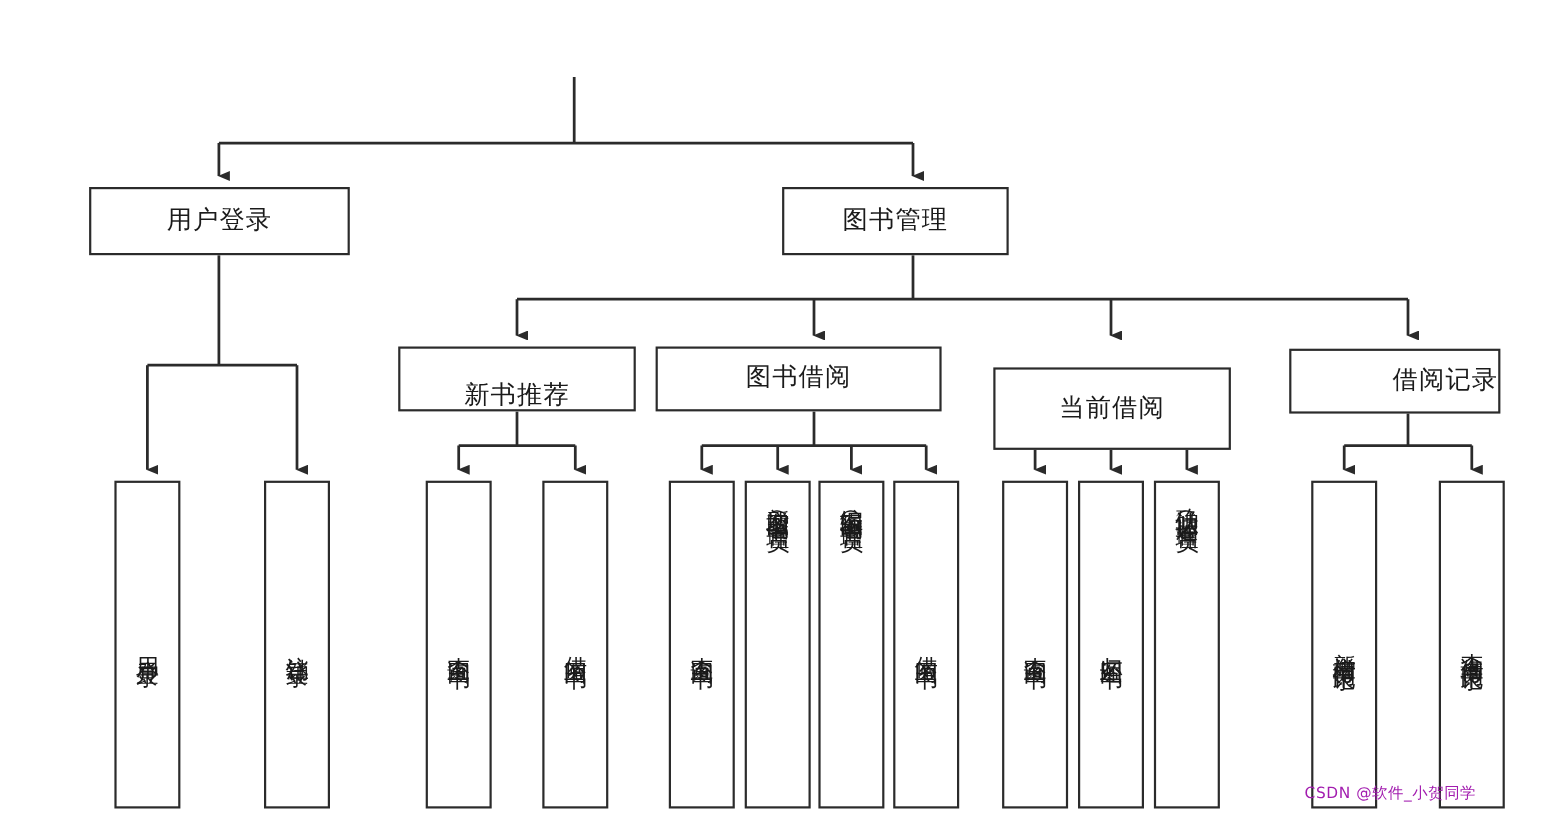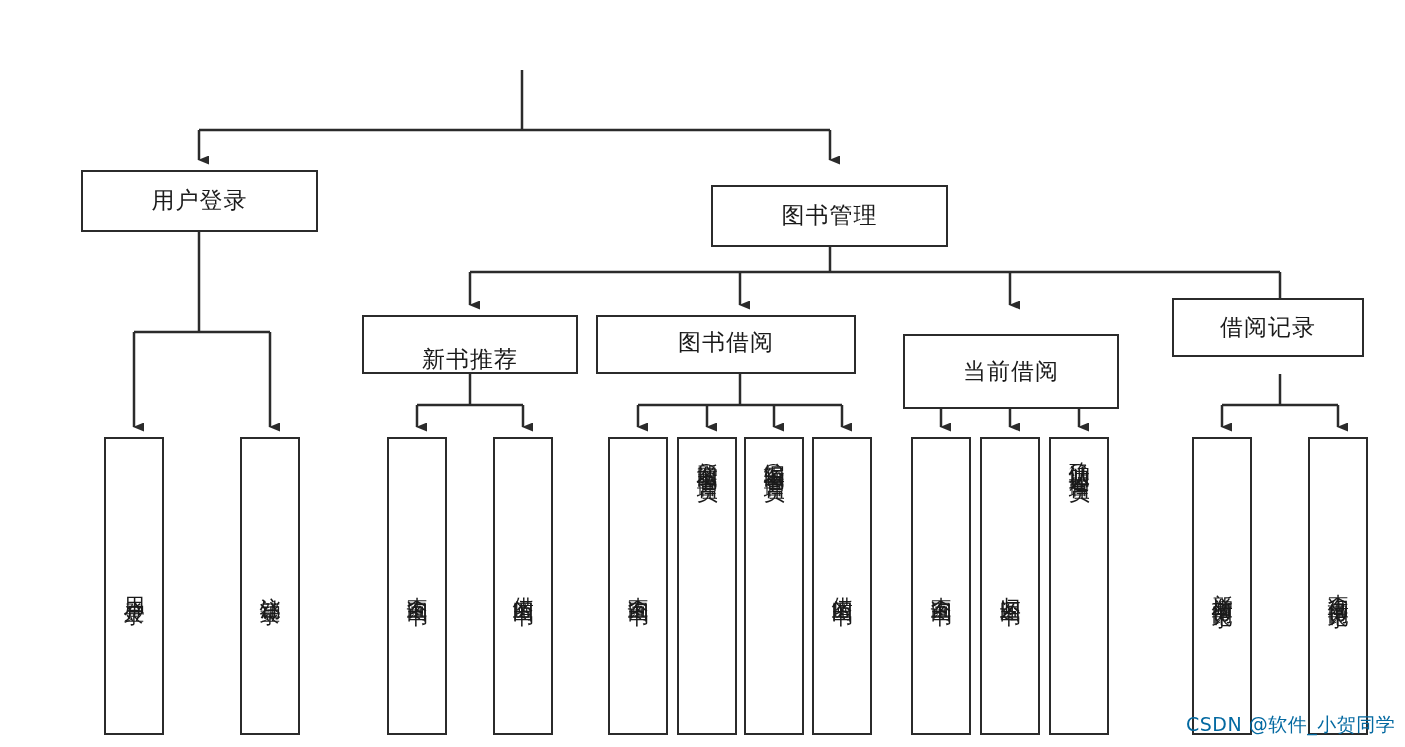--- a/index.html
+++ b/index.html
@@ -67,22 +67,22 @@
     justify-content: center;
   }
   .leafwrap.top {
     align-items: flex-start;
     padding-top: 6px;
   }
   .watermark {
     position: absolute;
     left: 1186px;
     top: 712px;
-    font-size: 19px;
-    color: #0369a1;
+    font-size: 14px;
+    color: #a21caf;
     letter-spacing: 0.5px;
     white-space: nowrap;
     font-family: "DejaVu Sans", "Liberation Sans", sans-serif;
   }
 </style>
 </head>
 <body>
 
 <div id="canvas">
 
@@ -133,34 +133,34 @@
       <path d="M1222,405 L1338,405"></path>
       <path d="M1222,405 L1222,427" marker-end="url(#arw)"></path>
       <path d="M1338,405 L1338,427" marker-end="url(#arw)"></path>
     </g>
   </svg>
 
 
   <div class="node h" style="left:81px; top:170px; width:237px; height:62px;">
     <span>用户登录</span>
   </div>
-  <div class="node h" style="left:711px; top:185px; width:237px; height:62px;text-align:right;">
+  <div class="node h" style="left:711px; top:170px; width:206px; height:62px;text-align:right;">
     <span>图书管理</span>
   </div>
 
   <div class="node h" style="left:362px; top:315px; width:216px; height:59px;align-items:flex-end;">
     <span>新书推荐</span>
   </div>
   <div class="node h" style="left:596px; top:315px; width:260px; height:59px;font-family:Liberation Mono, monospace;">
     <span>图书借阅</span>
   </div>
   <div class="node h" style="left:903px; top:334px; width:216px; height:75px;">
     <span>当前借阅</span>
   </div>
-  <div class="node h" style="left:1172px; top:298px; width:192px; height:59px;">
+  <div class="node h" style="left:1172px; top:317px; width:192px; height:59px;justify-content:flex-end;">
     <span>借阅记录</span>
   </div>
 
   <div class="node leaf" style="left:104px; top:437px; width:60px; height:298px;">
     <span class="leafwrap">
         <span class="vtext">用户登录</span>
       </span>
   </div>
   <div class="node leaf" style="left:240px; top:437px; width:60px; height:298px;">
     <span class="leafwrap">

